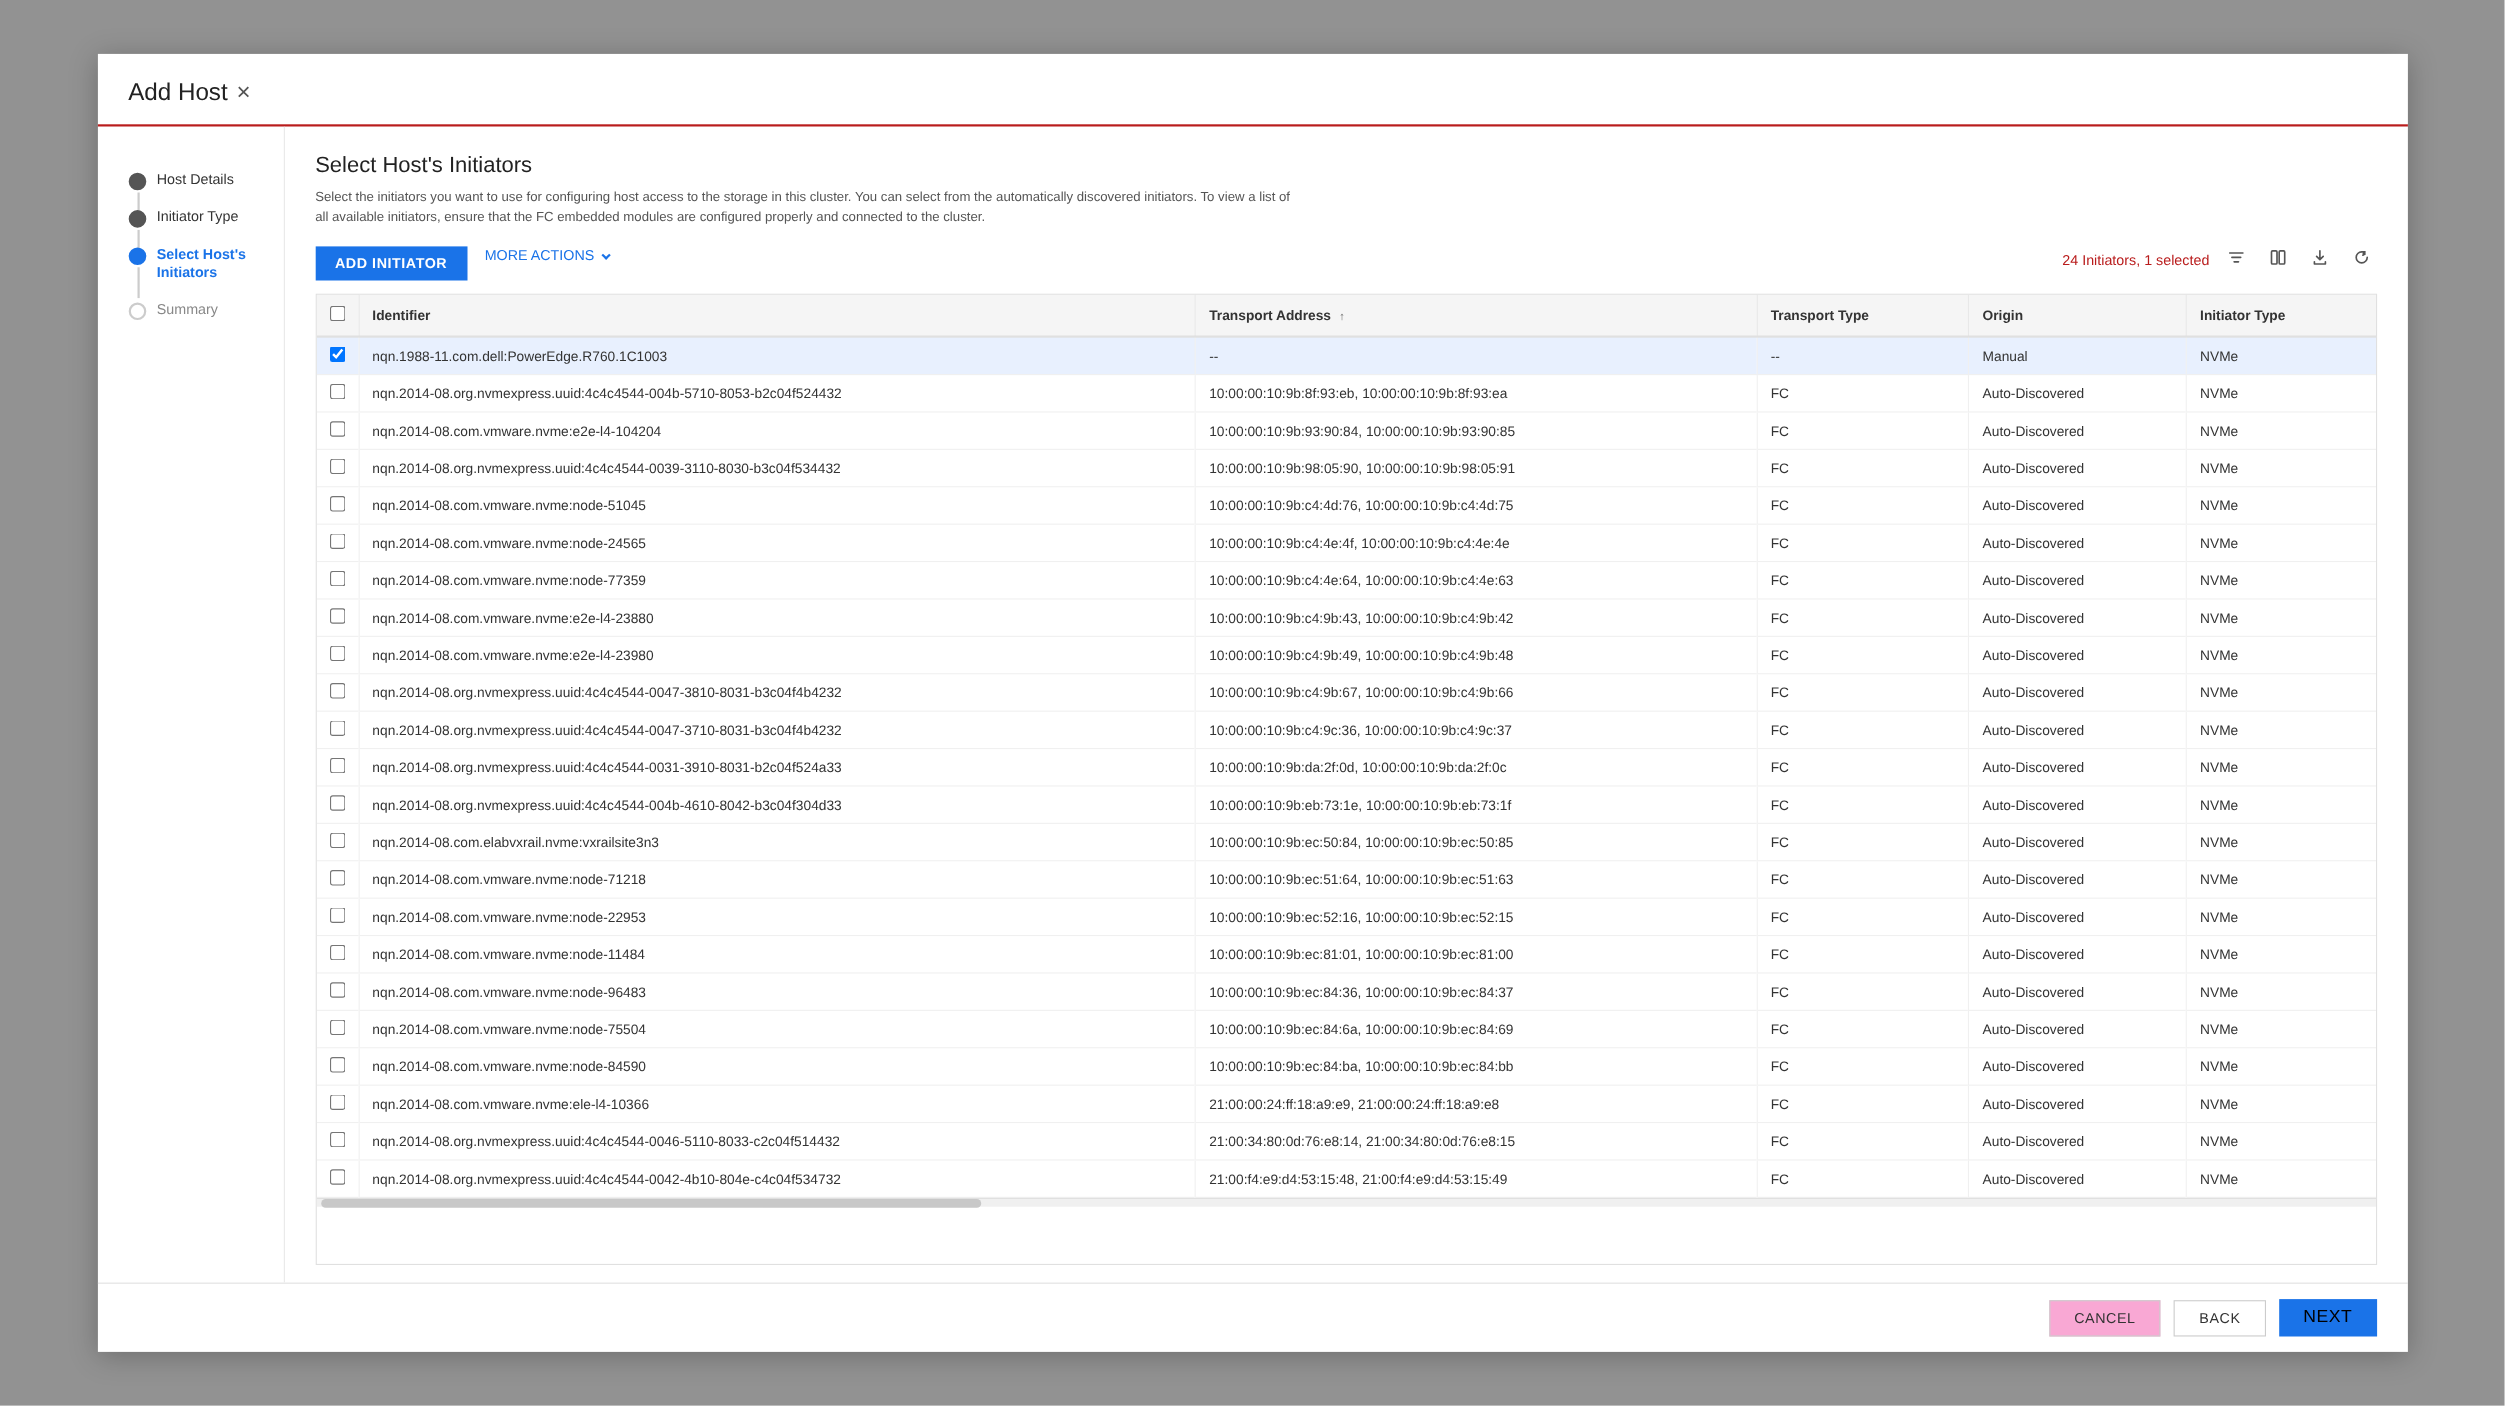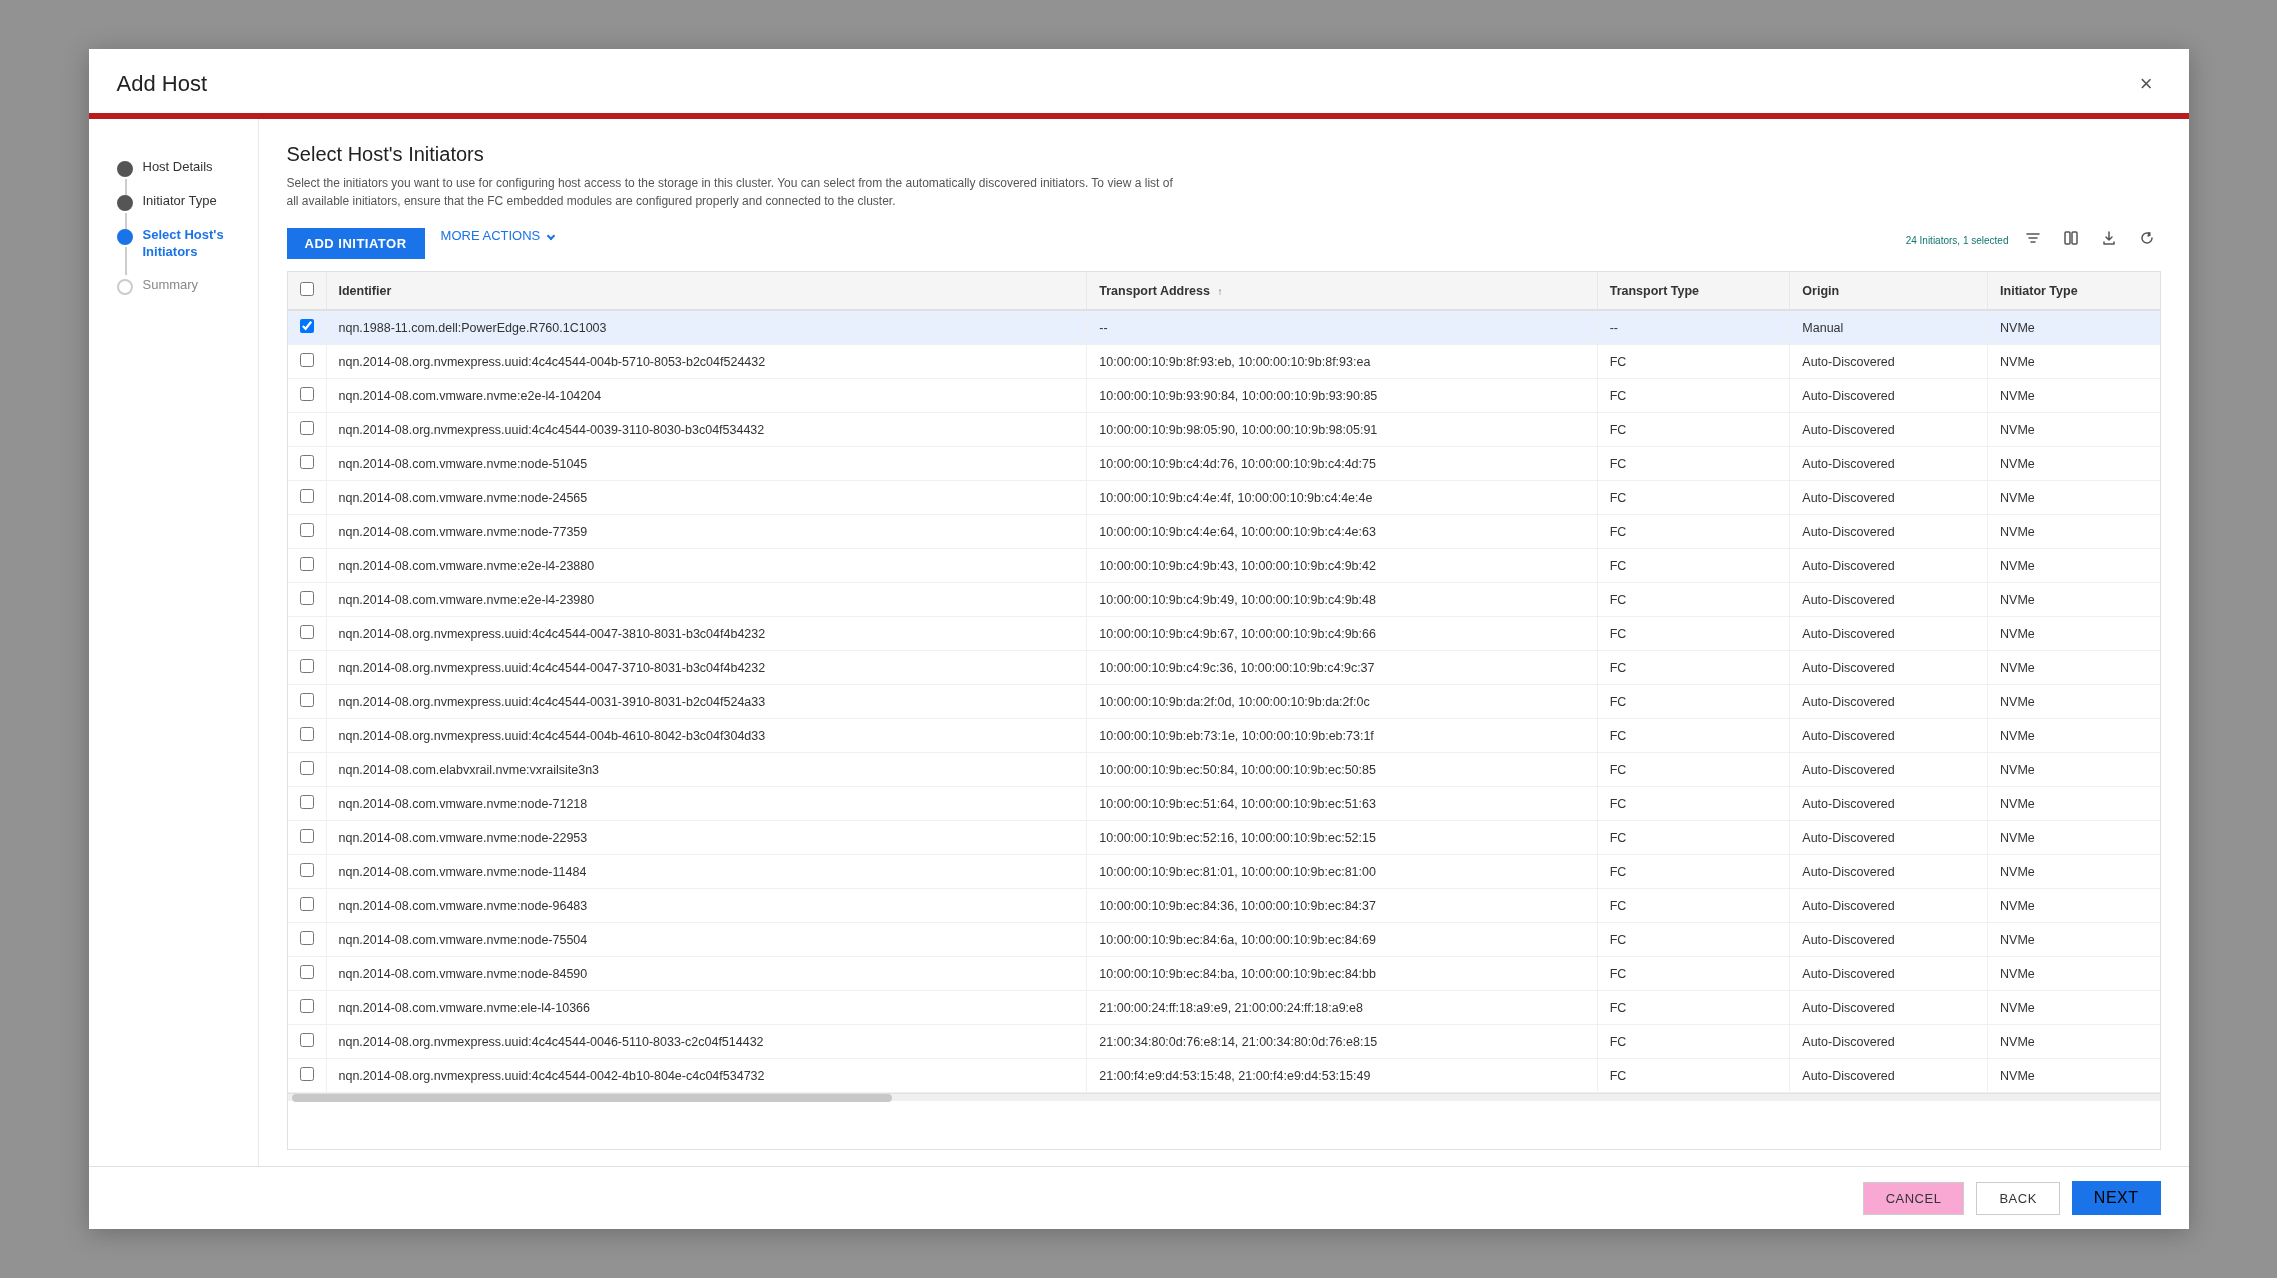--- a/index.html
+++ b/index.html
@@ -25,23 +25,22 @@
       width: 2100px;
       height: 1180px;
       display: flex;
       flex-direction: column;
       position: relative;
       box-shadow: 0 4px 24px rgba(0,0,0,0.25);
     }
     .modal-header {
       display: flex;
       align-items: center;
-      justify-content: space-between;
       padding: 18px 28px 12px 28px;
-      border-bottom: 6px solid #b91c1c;
+      border-bottom: 2px solid #b91c1c;
       flex-shrink: 0;
     }
     .modal-title {
       font-size: 22px;
       font-weight: 400;
       color: #222;
     }
     .close-btn {
       background: none;
       border: none;
@@ -163,22 +162,22 @@
       align-items: center;
       gap: 4px;
     }
     .toolbar-right {
       margin-left: auto;
       display: flex;
       align-items: center;
       gap: 10px;
     }
     .selection-count {
-      font-size: 10px;
-      color: #0f766e;
+      font-size: 13px;
+      color: #b91c1c;
     }
     .icon-btn {
       background: none;
       border: none;
       cursor: pointer;
       color: #555;
       font-size: 16px;
       padding: 2px 6px;
     }
     

